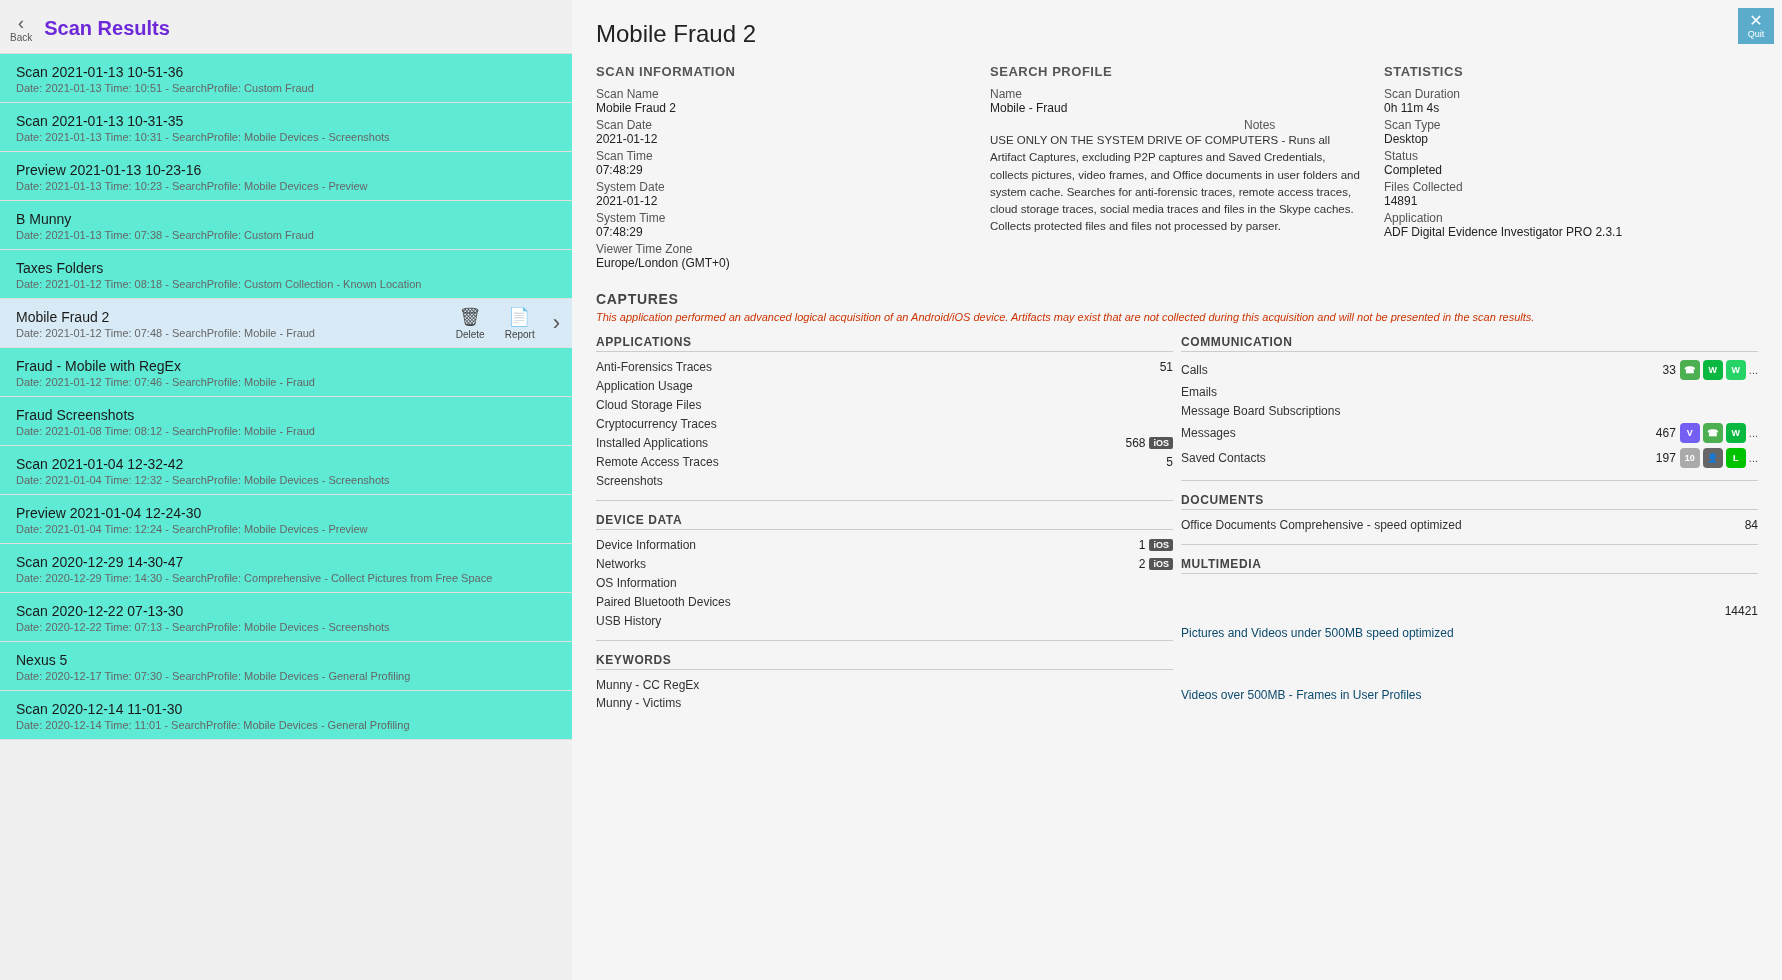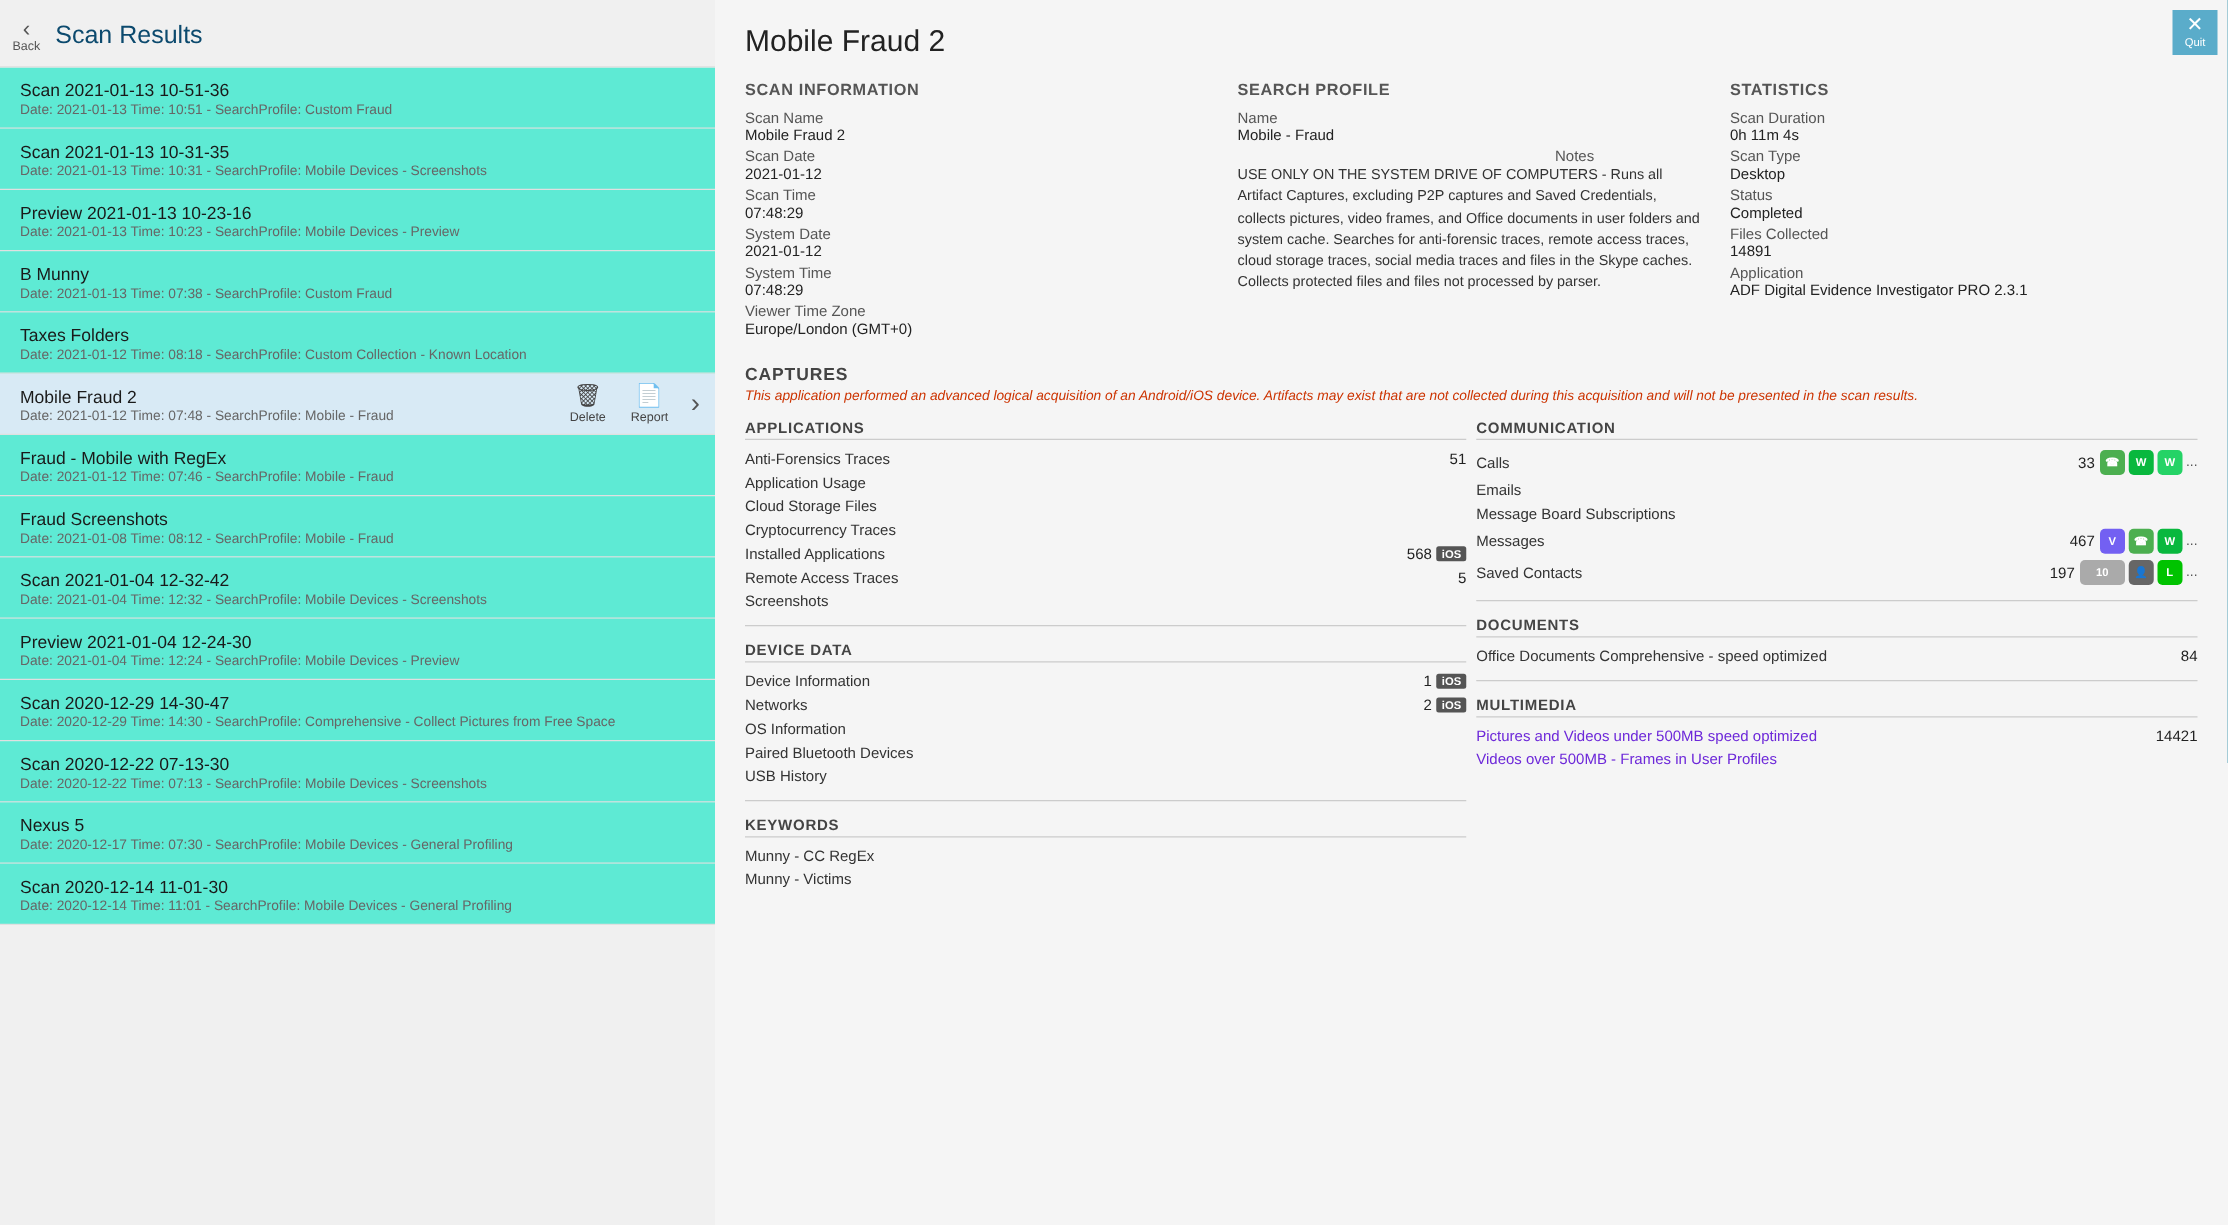--- a/index.html
+++ b/index.html
@@ -45,22 +45,22 @@
     .back-btn .arrow {
       font-size: 18px;
       line-height: 1;
     }
     .back-btn .back-label {
       font-size: 10px;
       color: #555;
     }
     .panel-title {
       font-size: 20px;
-      font-weight: 400;
-      color: #0c4a6e;
+      font-weight: 700;
+      color: #6d28d9;
     }
     .scan-list {
       flex: 1;
       overflow-y: auto;
       padding: 0;
     }
     .scan-item {
       padding: 10px 16px 8px 16px;
       border-bottom: 1px solid #e0e0e0;
       cursor: pointer;
@@ -267,22 +267,23 @@
       color: #333;
       flex: 1;
     }
     .multimedia-row {
       display: flex;
       align-items: center;
       margin-bottom: 4px;
       font-size: 12px;
     }
     .multimedia-name {
-      color: #6d28d9;
-      flex: 1;
+      color: #0c4a6e;
+      flex: 1;
+      margin-top: 44px;
     }
     .multimedia-count {
       color: #222;
       font-weight: 500;
       min-width: 50px;
       text-align: right;
     }
   </style>
 </head>
 <body>
@@ -502,21 +503,21 @@
                   <span style="display: inline-flex; align-items: center; justify-content: center; width: 20px; height: 20px; border-radius: 4px; background: rgb(115, 96, 242); color: white; font-size: 9px; font-weight: bold;">V</span>
                   <span style="display: inline-flex; align-items: center; justify-content: center; width: 20px; height: 20px; border-radius: 4px; background: rgb(76, 175, 80); color: white; font-size: 9px; font-weight: bold;">☎</span>
                   <span style="display: inline-flex; align-items: center; justify-content: center; width: 20px; height: 20px; border-radius: 4px; background: rgb(9, 184, 62); color: white; font-size: 9px; font-weight: bold;">W</span>
                   <span class="icon-more">...</span>
                 </div>
               </div>
               <div class="capture-row">
                 <span class="capture-name">Saved Contacts</span>
                 <span class="capture-count">197</span>
                 <div class="app-icons">
-                  <span style="display: inline-flex; align-items: center; justify-content: center; width: 36px; height: 20px; border-radius: 4px; background: rgb(170, 170, 170); color: white; font-size: 9px; font-weight: bold;">10</span>
+                  <span style="display: inline-flex; align-items: center; justify-content: center; width: 20px; height: 20px; border-radius: 4px; background: rgb(170, 170, 170); color: white; font-size: 9px; font-weight: bold;">10</span>
                   <span style="display: inline-flex; align-items: center; justify-content: center; width: 20px; height: 20px; border-radius: 4px; background: rgb(102, 102, 102); color: white; font-size: 9px; font-weight: bold;">👤</span>
                   <span style="display: inline-flex; align-items: center; justify-content: center; width: 20px; height: 20px; border-radius: 4px; background: rgb(0, 195, 0); color: white; font-size: 9px; font-weight: bold;">L</span>
                   <span class="icon-more">...</span>
                 </div>
               </div>
             </div>
 
           <div class="divider-line"></div>
           <div class="capture-section-header">DOCUMENTS</div>
           <div id="documents-rows">

